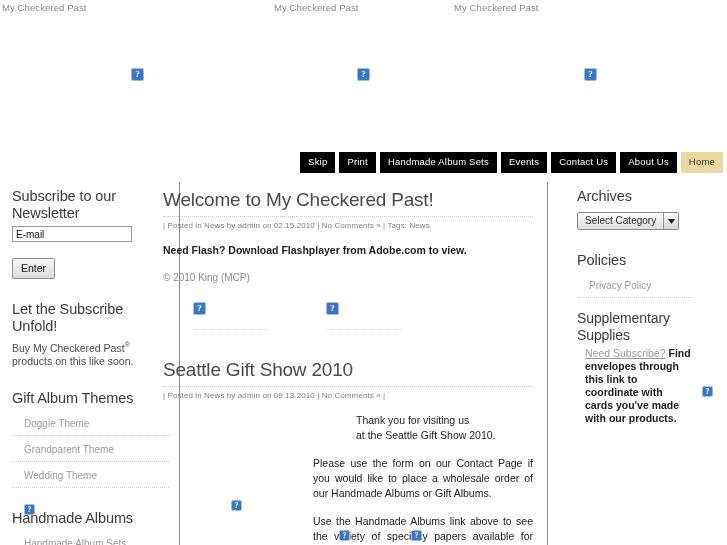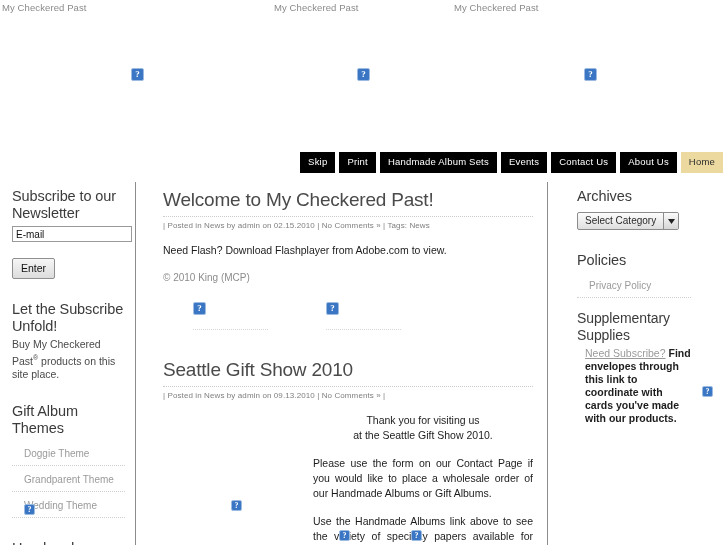--- a/index.html
+++ b/index.html
@@ -83,21 +83,21 @@
   .columns {
     position: absolute;
     top: 182px;
     left: 0;
     width: 727px;
     height: 363px;
   }
   .col-left {
     position: absolute;
     left: 0; top: 0;
-    width: 136px; height: 363px;
+    width: 180px; height: 363px;
     border-right: 1px solid #8d8d8d;
     padding: 6px 10px 0 12px;
   }
   .col-main {
     position: absolute;
     left: 151px; top: 0;
     width: 397px; height: 363px;
     border-right: 1px solid #8d8d8d;
     padding: 6px 14px 0 12px;
   }
@@ -214,21 +214,21 @@
     padding-top: 4px;
     margin-top: 5px;
     letter-spacing: 0.1px;
   }
   .post-body {
     font-size: 10.5px;
     color: #1c1c1c;
     line-height: 15px;
     margin-top: 13px;
   }
-  .post-body.bold { font-weight: normal; }
+  .post-body.bold { font-weight: bold; }
   .copyright {
     font-size: 10px;
     color: #8c8c8c;
     margin-top: 14px;
   }
   .ph-row {
     margin-top: 16px;
     display: flex;
     gap: 58px;
     padding-left: 30px;
@@ -275,21 +275,21 @@
       <div>
         <h3 class="wtitle">Subscribe to our Newsletter</h3>
         <input class="nl-input" type="text" value="E-mail" style="">
         <button class="nl-btn">Enter</button>
       </div>
 
       <div class="wgap"></div>
 
       <div>
         <h3 class="wtitle">Let the Subscribe Unfold!</h3>
-        <p class="wtext"><span>Buy My Checkered Past</span><sup>®</sup><span> products on this site place.</span></p>
+        <p class="wtext"><span>Buy My Checkered Past</span><sup>®</sup><span> products on this like soon.</span></p>
       </div>
 
       <div class="wgap"></div>
 
       <div>
         <h3 class="wtitle">Gift Album Themes</h3>
         <ul class="linklist">
           <li><a href="#">Doggie Theme</a></li>
           <li><a href="#">Grandparent Theme</a></li>
           <li><a href="#">Wedding Theme</a></li>
@@ -326,21 +326,21 @@
             <div class="ph-rule"></div>
           </div>
         </div>
       </article>
 
       <article class="post2">
         <h1 class="post-title">Seattle Gift Show 2010</h1>
         <div class="post-meta">| Posted in News by admin on 09.13.2010 | No Comments » |</div>
 
         <div class="post-body body-indent">
-          <p style="white-space:pre-line; text-align:center;">Thank you for visiting us
+          <p style="white-space:pre-line; text-align:left;margin-left:43px;">Thank you for visiting us
 at the Seattle Gift Show 2010.</p>
           <p>Please use the form on our Contact Page if you would like to place a wholesale order of our Handmade Albums or Gift Albums.</p>
           <p>Use the Handmade Albums link above to see the variety of specialty papers available for each set.</p>
         </div>
       </article>
 
       <span class="brokenimg sm ph-abs" style="left:80px; top:318px;"></span>
       <span class="brokenimg sm ph-abs" style="left:188px; top:348px;"></span>
       <span class="brokenimg sm ph-abs" style="left:260px; top:348px;"></span>
     </div>

